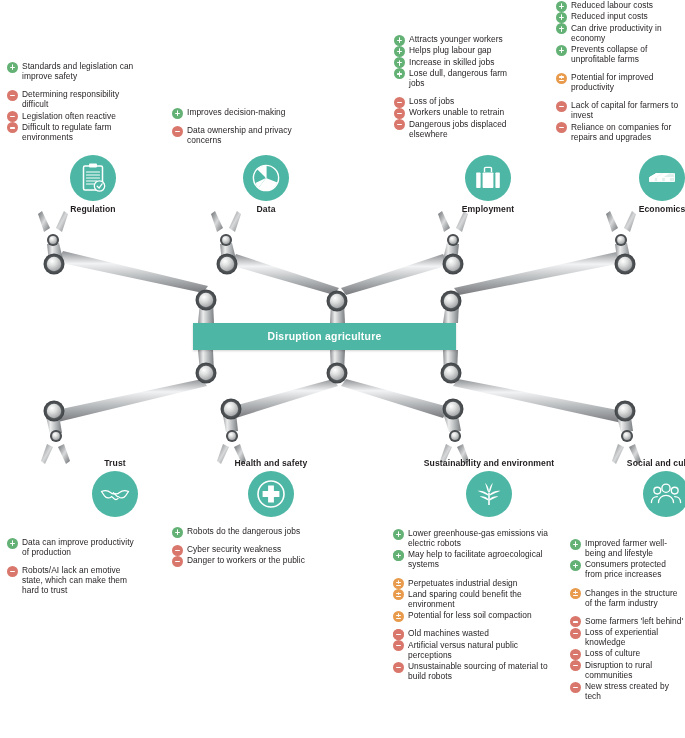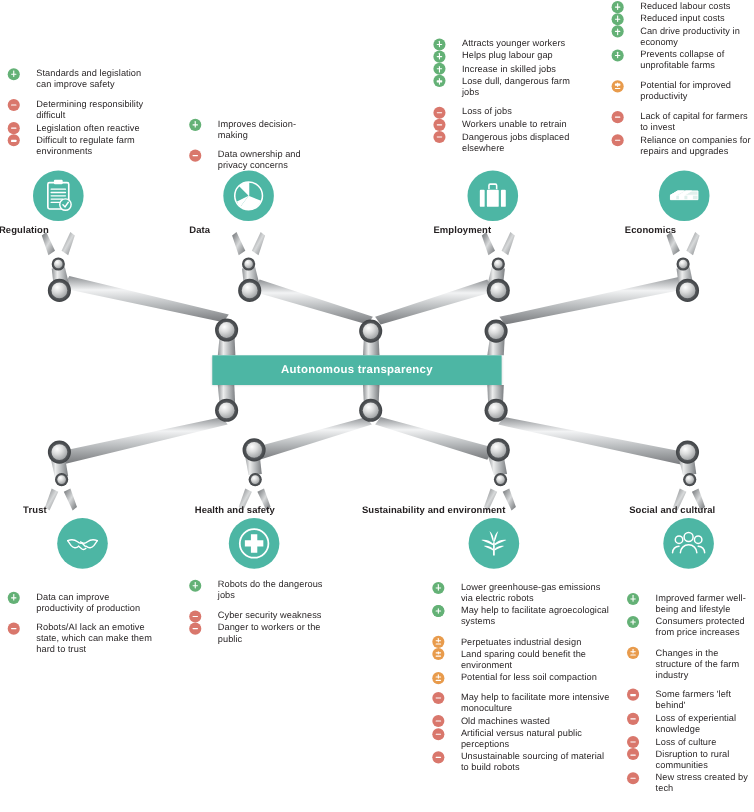--- a/index.html
+++ b/index.html
@@ -10,21 +10,21 @@
     position:relative;
     overflow:hidden;
     color:#231f20;
   }
   #stage { position:absolute; left:0; top:0; width:685px; height:738px; }
 
   
   .list { position:absolute; }
   .bullet {
     position:relative;
-    padding-left:26px;
+    padding-left:15px;
     font-size:8.4px;
     line-height:10.1px;
     letter-spacing:0.05px;
     color:#231f20;
     margin-bottom:1.2px;
   }
   .bullet.gap { margin-top:8px; }
   .bullet .dot {
     position:absolute;
     left:0; top:0.6px;
@@ -64,21 +64,21 @@
   .dot.mix .xbar{
     position:absolute;
     left:2.6px; top:3.75px;
     width:5.8px; height:1.05px;
     background:#ffffff;
     border-radius:0.4px;
     display:block;
   }
 
   
-  .node { position:absolute; width:108px; text-align:left; }
+  .node { position:absolute; width:108px; text-align:center;padding-left:40px; }
   .node .circle {
     width:46px; height:46px; border-radius:50%;
     background:#4db6a4;
     margin:0 auto;
     position:relative;
   }
   .node .circle svg { position:absolute; left:0; top:0; }
   .node .label {
     font-size:8.6px;
     font-weight:bold;
@@ -254,21 +254,21 @@
       <circle cx="232" cy="436" r="6" fill="url(#jointRing)"></circle>
         <circle cx="232" cy="436" r="3.9" fill="url(#jointG)"></circle>
       <circle cx="455" cy="436" r="6" fill="url(#jointRing)"></circle>
         <circle cx="455" cy="436" r="3.9" fill="url(#jointG)"></circle>
       <circle cx="627" cy="436" r="6" fill="url(#jointRing)"></circle>
         <circle cx="627" cy="436" r="3.9" fill="url(#jointG)"></circle>
     </g>
   </svg>
 
   <div id="centerbar">
-    <div class="txt">Autonomous transparency</div>
+    <div class="txt">Disruption agriculture</div>
   </div>
 
   <div class="node" style="left:-1px; top:155px;">
     <div class="circle">
       <svg width="46" height="46" viewBox="0 0 46 46">
         <g fill="none" stroke="#ffffff" stroke-width="1.5">
           <rect x="13.5" y="11" width="19" height="24" rx="1.5"></rect>
           <rect x="19" y="8.5" width="8" height="4" rx="1" fill="#ffffff" stroke="none"></rect>
         </g>
         <g stroke="#ffffff" stroke-width="1.2" stroke-linecap="round">
@@ -433,21 +433,21 @@
       <div class="bullet"><span class="dot pos"></span><span>May help to facilitate agroecological systems</span></div>
       <div class="bullet gap"><span class="dot mix">
           <span class="xbar"></span>
         </span><span>Perpetuates industrial design</span></div>
       <div class="bullet"><span class="dot mix">
           <span class="xbar"></span>
         </span><span>Land sparing could benefit the environment</span></div>
       <div class="bullet"><span class="dot mix">
           <span class="xbar"></span>
         </span><span>Potential for less soil compaction</span></div>
-      <div class="bullet gap"><span class="dot neg"></span><span>May help to facilitate more intensive monoculture</span></div>
+      <div class="bullet gap"><span class="dot neg"></span></div>
       <div class="bullet"><span class="dot neg"></span><span>Old machines wasted</span></div>
       <div class="bullet"><span class="dot neg"></span><span>Artificial versus natural public perceptions</span></div>
       <div class="bullet"><span class="dot neg"></span><span>Unsustainable sourcing of material to build robots</span></div>
     </div>
   <div class="list" style="left:570px; top:538px; width:115px;">
       <div class="bullet"><span class="dot pos"></span><span>Improved farmer well-being and lifestyle</span></div>
       <div class="bullet"><span class="dot pos"></span><span>Consumers protected from price increases</span></div>
       <div class="bullet gap"><span class="dot mix">
           <span class="xbar"></span>
         </span><span>Changes in the structure of the farm industry</span></div>

